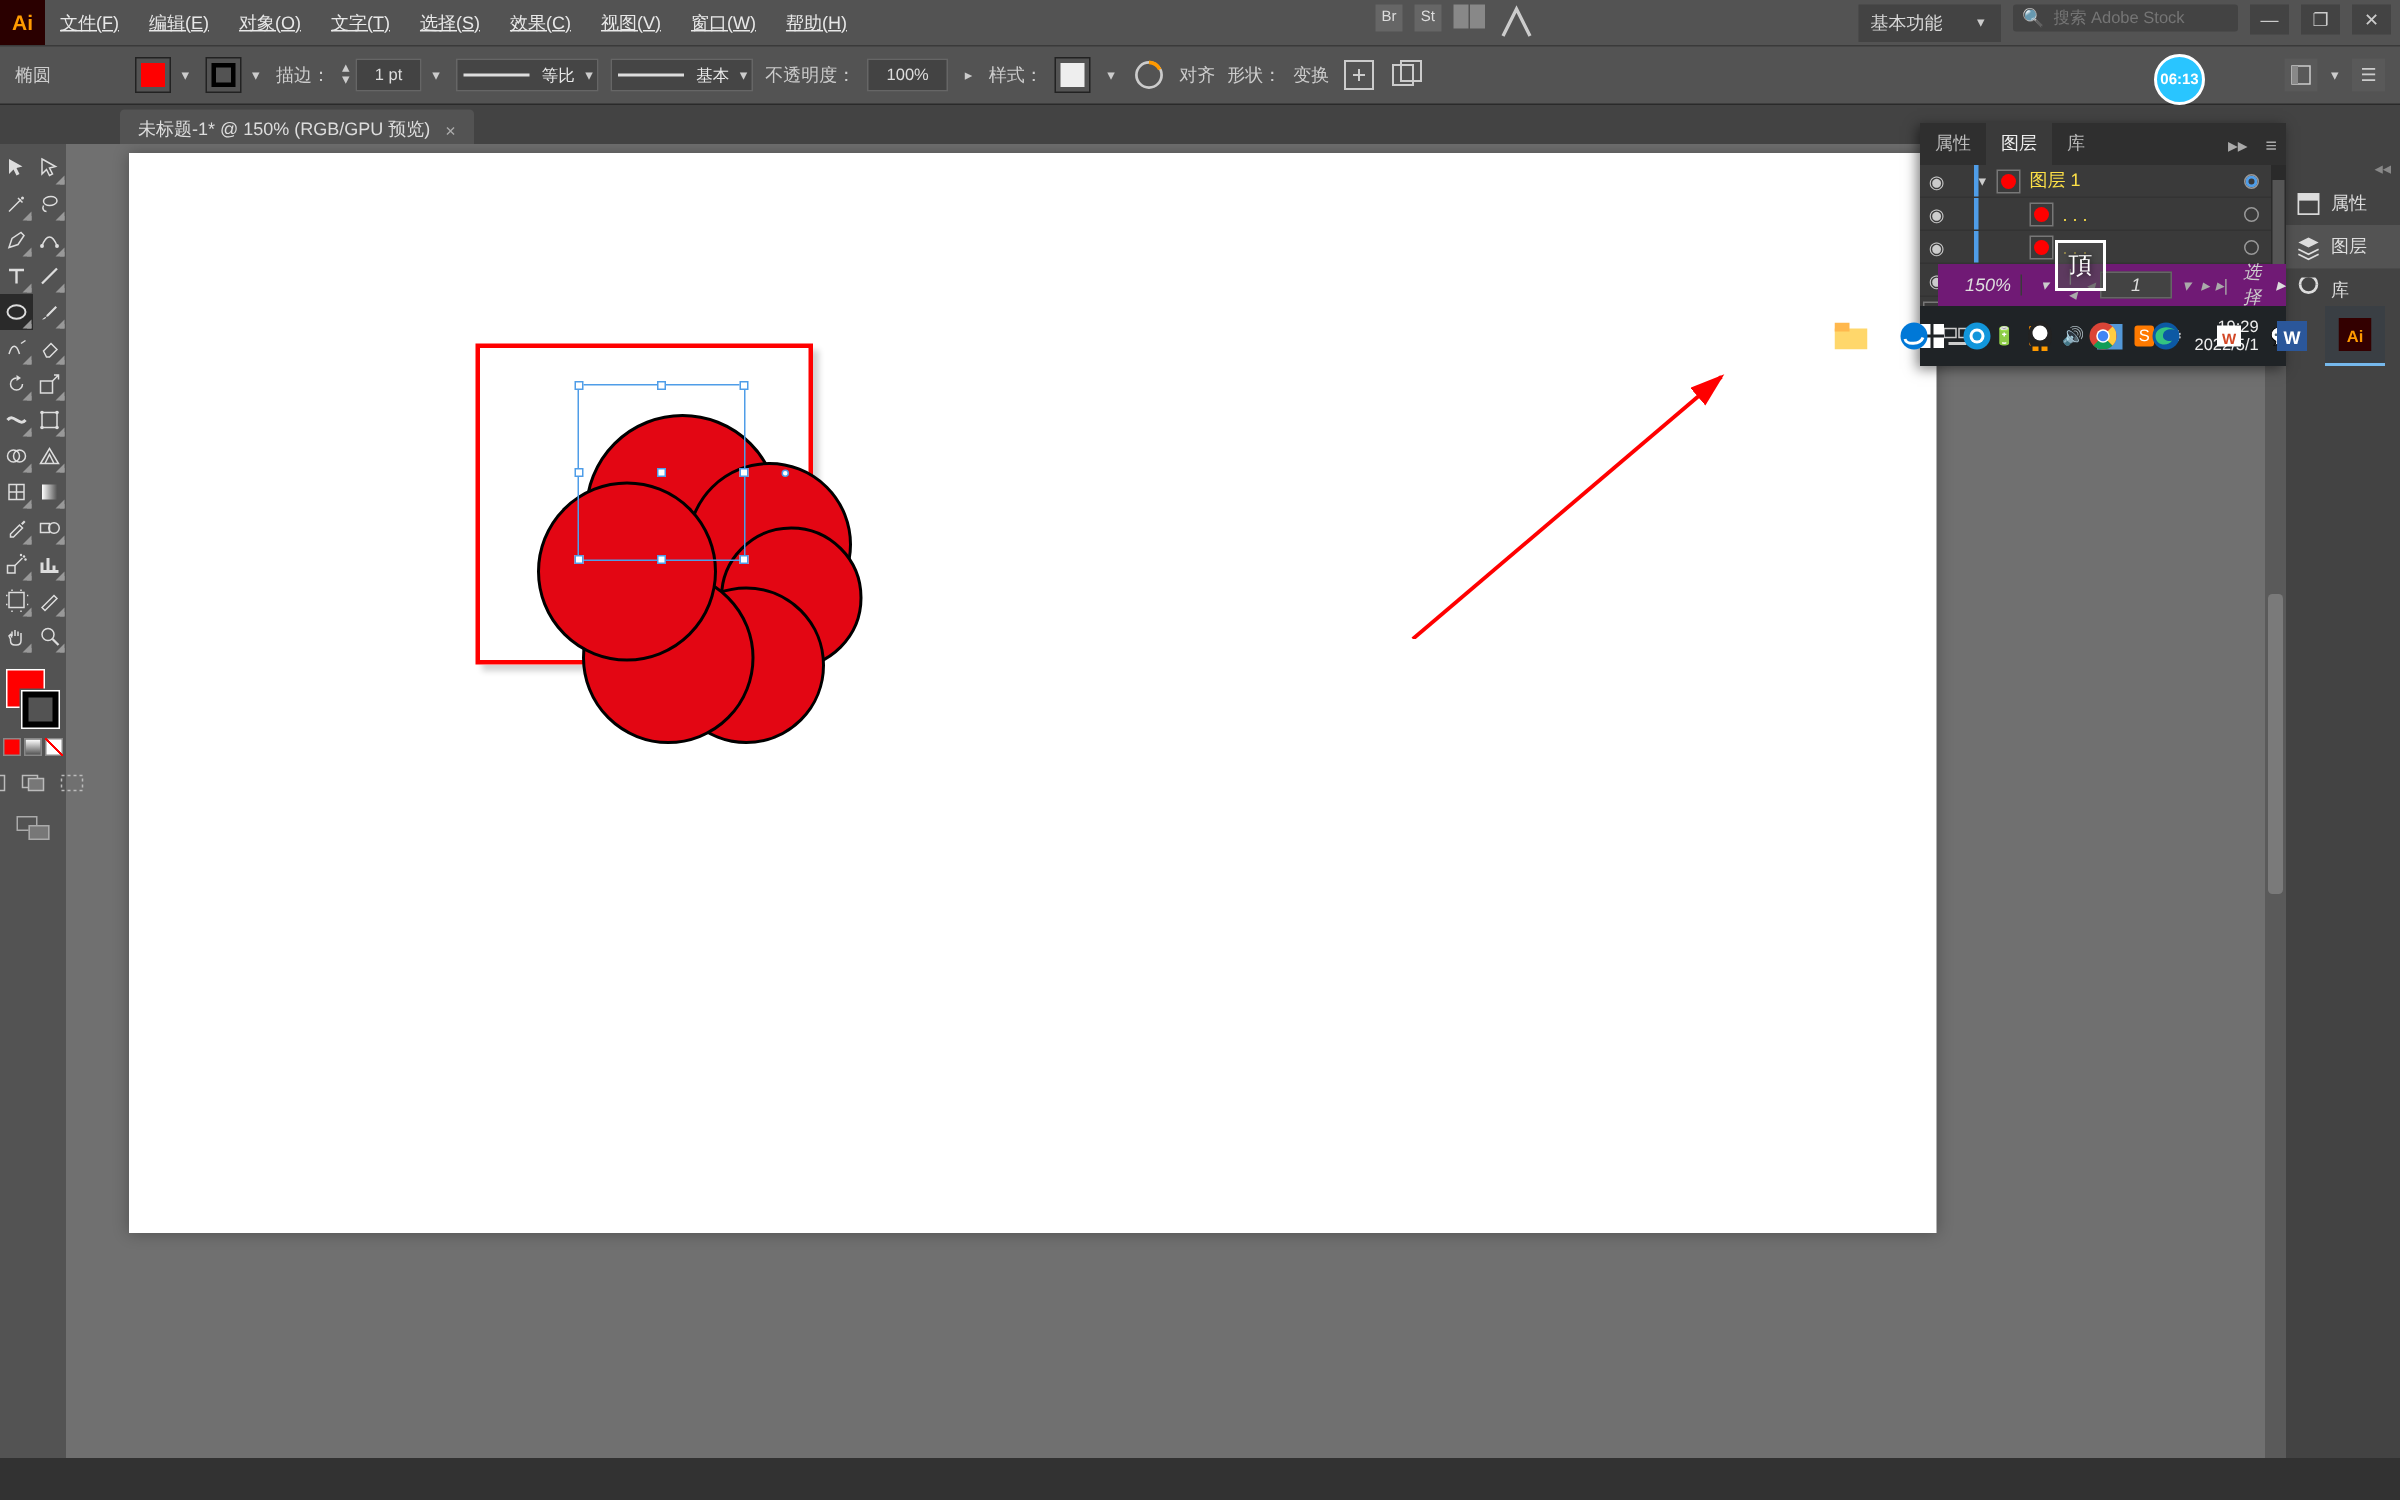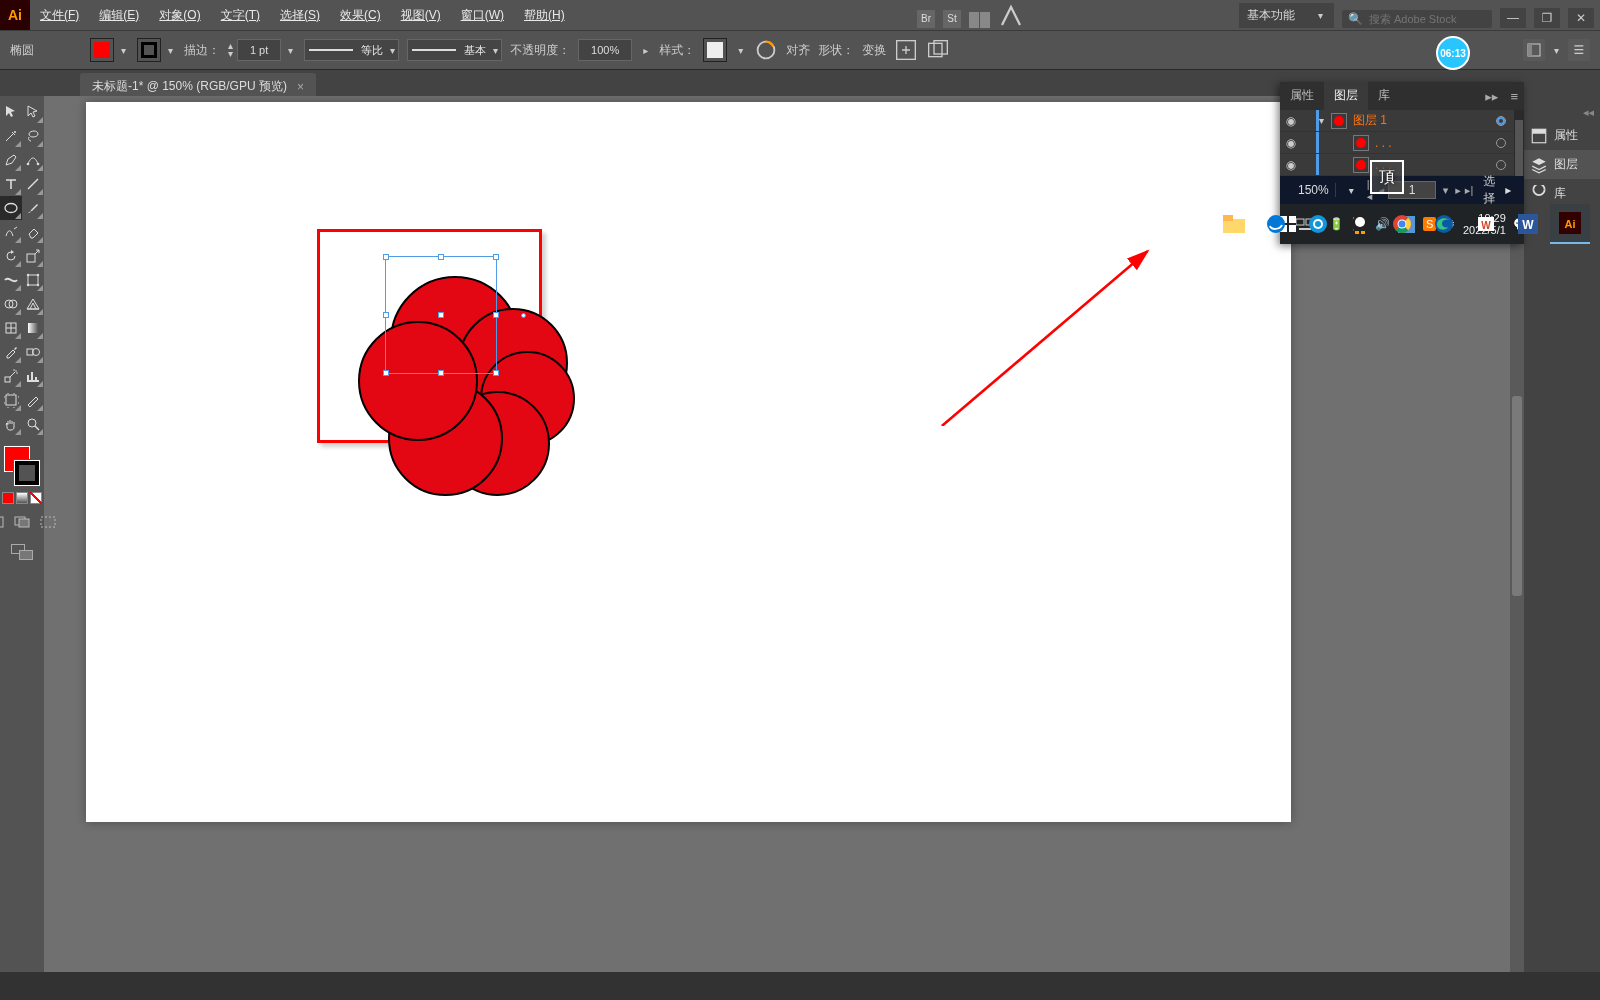--- a/index.html
+++ b/index.html
@@ -2,21 +2,21 @@
 <html><head>
 <meta charset="utf-8">
 <style>
 * { margin: 0; padding: 0; box-sizing: border-box; font-family: "Microsoft YaHei", sans-serif; user-select: none; }
 body { background: #323232; width: 1600px; height: 1000px; overflow: hidden; position: relative; }
 
 
 .menu-bar { height: 30px; background: #535353; display: flex; align-items: center; color: #e8e8e8; font-size: 12px; }
 .ai-logo { width: 30px; height: 30px; display: flex; align-items: center; justify-content: center; background: #2a0000; color: #ff9a00; font-weight: bold; font-size: 14px; }
 .menu-item { padding: 0 10px; height: 30px; display: flex; align-items: center; cursor: default; text-decoration: underline; }
-.menu-bar .right { margin-left: auto; display: flex; align-items: flex-end; gap: 8px; padding-right: 6px; }
+.menu-bar .right { margin-left: auto; display: flex; align-items: flex-start; gap: 8px; padding-right: 6px; }
 .ws-label { color: #d8d8d8; font-size: 12px; padding: 4px 8px; background:#434343; display:flex; align-items:center; gap:20px;}
 .search-box { display: flex; align-items: center; background: #434343; padding: 2px 6px; border-radius: 2px; width: 150px; color:#888; gap:6px; }
 .search-box input { background: transparent; border: none; color: #aaa; font-size: 11px; width: 110px; outline: none; }
 .win-btn { width: 26px; height: 20px; display:flex; align-items:center; justify-content:center; color:#ccc; background:#434343;}
 .sq-icon { width:18px; height:18px; background:#666; display:flex; align-items:center; justify-content:center; font-size:10px; color:#ddd;}
 .toggle-icon{ width:22px; height:16px; display:flex;}
 .toggle-icon span{flex:1; background:#888; margin-right:1px;}
 
 
 .control-bar { height: 40px; background: #535353; display: flex; align-items: center; color: #e8e8e8; font-size: 12px; padding: 0 10px; gap: 8px; border-top:1px solid #3a3a3a; border-bottom:1px solid #2a2a2a;}
@@ -83,34 +83,34 @@
 .lp-tabs .spacer{flex:1;}
 .lp-tabs .ic{ padding:6px 6px; color:#aaa; font-size:13px;}
 .lp-body{ max-height:200px; overflow:hidden; position:relative;}
 .lp-row{ display:flex; align-items:center; height:22px; border-bottom:1px solid #333;}
 .lp-eye{ width:22px; display:flex; justify-content:center; font-size:12px; color:#ccc;}
 .lp-lock{ width:14px;}
 .lp-indent{ width:34px; display:flex; justify-content:flex-end; align-items:center; gap:2px;}
 .lp-blue{ width:3px; align-self:stretch; background:#4f9de8;}
 .lp-thumb{ width:16px; height:16px; border:1px solid #777; display:flex; align-items:center; justify-content:center;}
 .lp-thumb .dot{ width:10px;height:10px;border-radius:50%; background:#ff0000;}
-.lp-name{ flex:1; padding-left:6px; color:#f97316; overflow:hidden; text-overflow:ellipsis; white-space:nowrap;}
+.lp-name{ flex:1; padding-left:6px; color:#fde047; overflow:hidden; text-overflow:ellipsis; white-space:nowrap;}
 .lp-target{ width:18px; display:flex; justify-content:center;}
 .lp-select{ width:14px; display:flex; justify-content:center;}
 .lp-target .ring{ width:10px;height:10px;border:1px solid #999;border-radius:50%;}
 .lp-select .sq{ width:6px;height:6px;background:#4f9de8;}
 .lp-caret{ width:12px; color:#ccc; font-size:10px;}
 .lp-foot{ height:24px; background:#2f2f2f; display:flex; align-items:center; padding:0 6px; gap:10px; color:#aaa; font-size:11px;}
 .lp-foot .sp{flex:1;}
 .lp-foot .i{ font-size:13px; color:#999;}
 .lp-scroll{ position:absolute; right:0; top:0; bottom:0; width:10px; background:#2a2a2a;}
 .lp-thumbbar{ position:absolute; right:1px; top:10px; width:8px; height:120px; background:#555;}
 
 
-.status-bar{ position:absolute; left:0; right:0; bottom:0; height:28px; background:#0f172a; display:flex; align-items:center; color:#ddd; font-size:12px; gap:10px; padding:0 8px;}
+.status-bar{ position:absolute; left:12px; right:0; bottom:0; height:28px; background:#701a75; display:flex; align-items:center; color:#ddd; font-size:12px; gap:10px; padding:0 8px;font-style:italic;}
 .status-bar .zoom{ width:58px; text-align:center; border-right:1px solid #3a3a3a; padding-right:6px;}
 .status-bar .nav{ display:flex; align-items:center; gap:4px;}
 .status-bar .nav span{ color:#aaa; font-size:11px;}
 .status-bar .nav .pg{ width:50px; text-align:center; border:1px solid #666; background:#434343; padding:1px 0;}
 .status-bar .status-txt{ margin-left:auto; margin-right:auto; color:#ccc;}
 
 .win-taskbar{ position:absolute; left:0; right:0; bottom:0; height:40px; background:#1f2326; display:flex; align-items:center; color:#eee; font-size:12px; z-index:40;}
 .win-taskbar .start{ width:44px; display:flex; justify-content:center;}
 .win-taskbar .center{ position:absolute; left:50%; transform:translateX(-50%); display:flex; gap:2px;}
 .task-ico{ width:40px;height:40px;display:flex;align-items:center;justify-content:center;}

